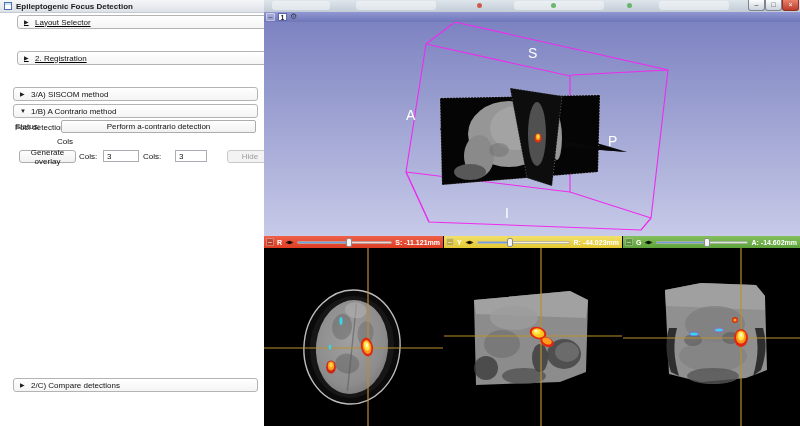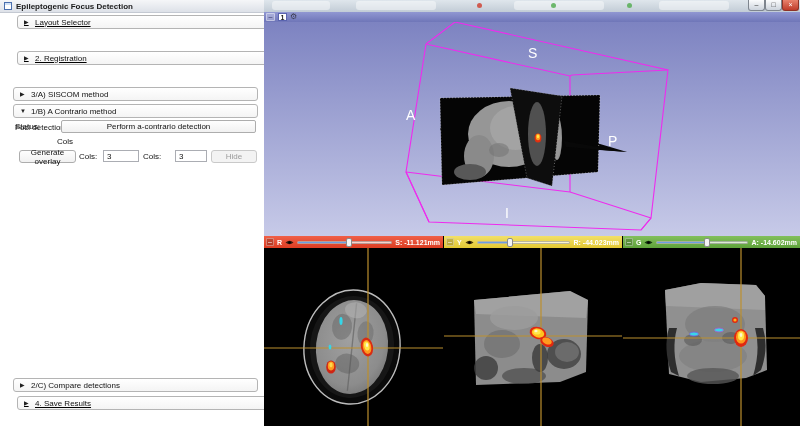--- a/index.html
+++ b/index.html
@@ -22,21 +22,21 @@
   .cbtn .arrow { font-size:6px; color:#222; line-height:1; width:6px; }
   .cbtn .lbl { font-size:8px; color:#111; white-space:nowrap; }
   .lvl0 { left:17px; width:254px;text-decoration:underline; }
   .lvl1 { left:13px; width:245px; }
 
   .flabel { position:absolute; font-size:8px; color:#111; white-space:nowrap; }
 
   .pbtn { position:absolute; background:linear-gradient(#fefefe,#f1f1f1);
     border:1px solid #adadad; border-radius:2px; font-size:8px; color:#111;
     display:flex; align-items:center; justify-content:center; font-family:inherit; }
-  .pbtn.disabled { color:#9b9b9b; border-color:#c9c9c9; background:#f3f3f3; }
+  .pbtn.disabled { color:#9b9b9b; border-color:#c9c9c9; background:#f3f3f3;margin-left:16px; }
 
   .spin { position:absolute; height:12px; border:1px solid #abadb3; background:#fff;
     font-size:8px; color:#111; padding:0 0 0 3px; font-family:inherit; }
 
   
   .main { position:absolute; left:264px; top:0; width:536px; height:426px; background:#000; }
 
   
   .behind { position:absolute; left:0; top:0; width:536px; height:12px;
     background:linear-gradient(#dfe6ec,#c2ccd6); overflow:hidden; }
@@ -129,24 +129,20 @@
     <input class="spin" style="left: 103px; top: 150px; width: 36px;" readonly="" value="3">
     <span class="flabel" style="left:143px; top:152px">Cols:</span>
     <input class="spin" style="left: 175px; top: 150px; width: 32px;" readonly="" value="3">
     <button class="pbtn disabled" style="left:211px; top:150px; width:46px; height:13px; border-radius:3px">Hide</button>
 
 
     <div class="cbtn lvl1" style="top:378px">
       <span class="arrow">▶</span>
       <span class="lbl">2/C) Compare detections</span>
     </div>
-    <div class="cbtn lvl0" style="top:396px">
-      <span class="arrow">▶</span>
-      <span class="lbl">4. Save Results</span>
-    </div>
   </aside>
 
   <main class="main">
 
     <div class="behind">
       <div class="ghost-tab" style="left:8px; width:58px"></div>
       <div class="ghost-tab" style="left:92px; width:80px"></div>
       <div class="ghost-tab" style="left:250px; width:90px"></div>
       <div class="ghost-tab" style="left:395px; width:70px"></div>
       <div class="fav-dot" style="left:213px; background:#cf4436"></div>

